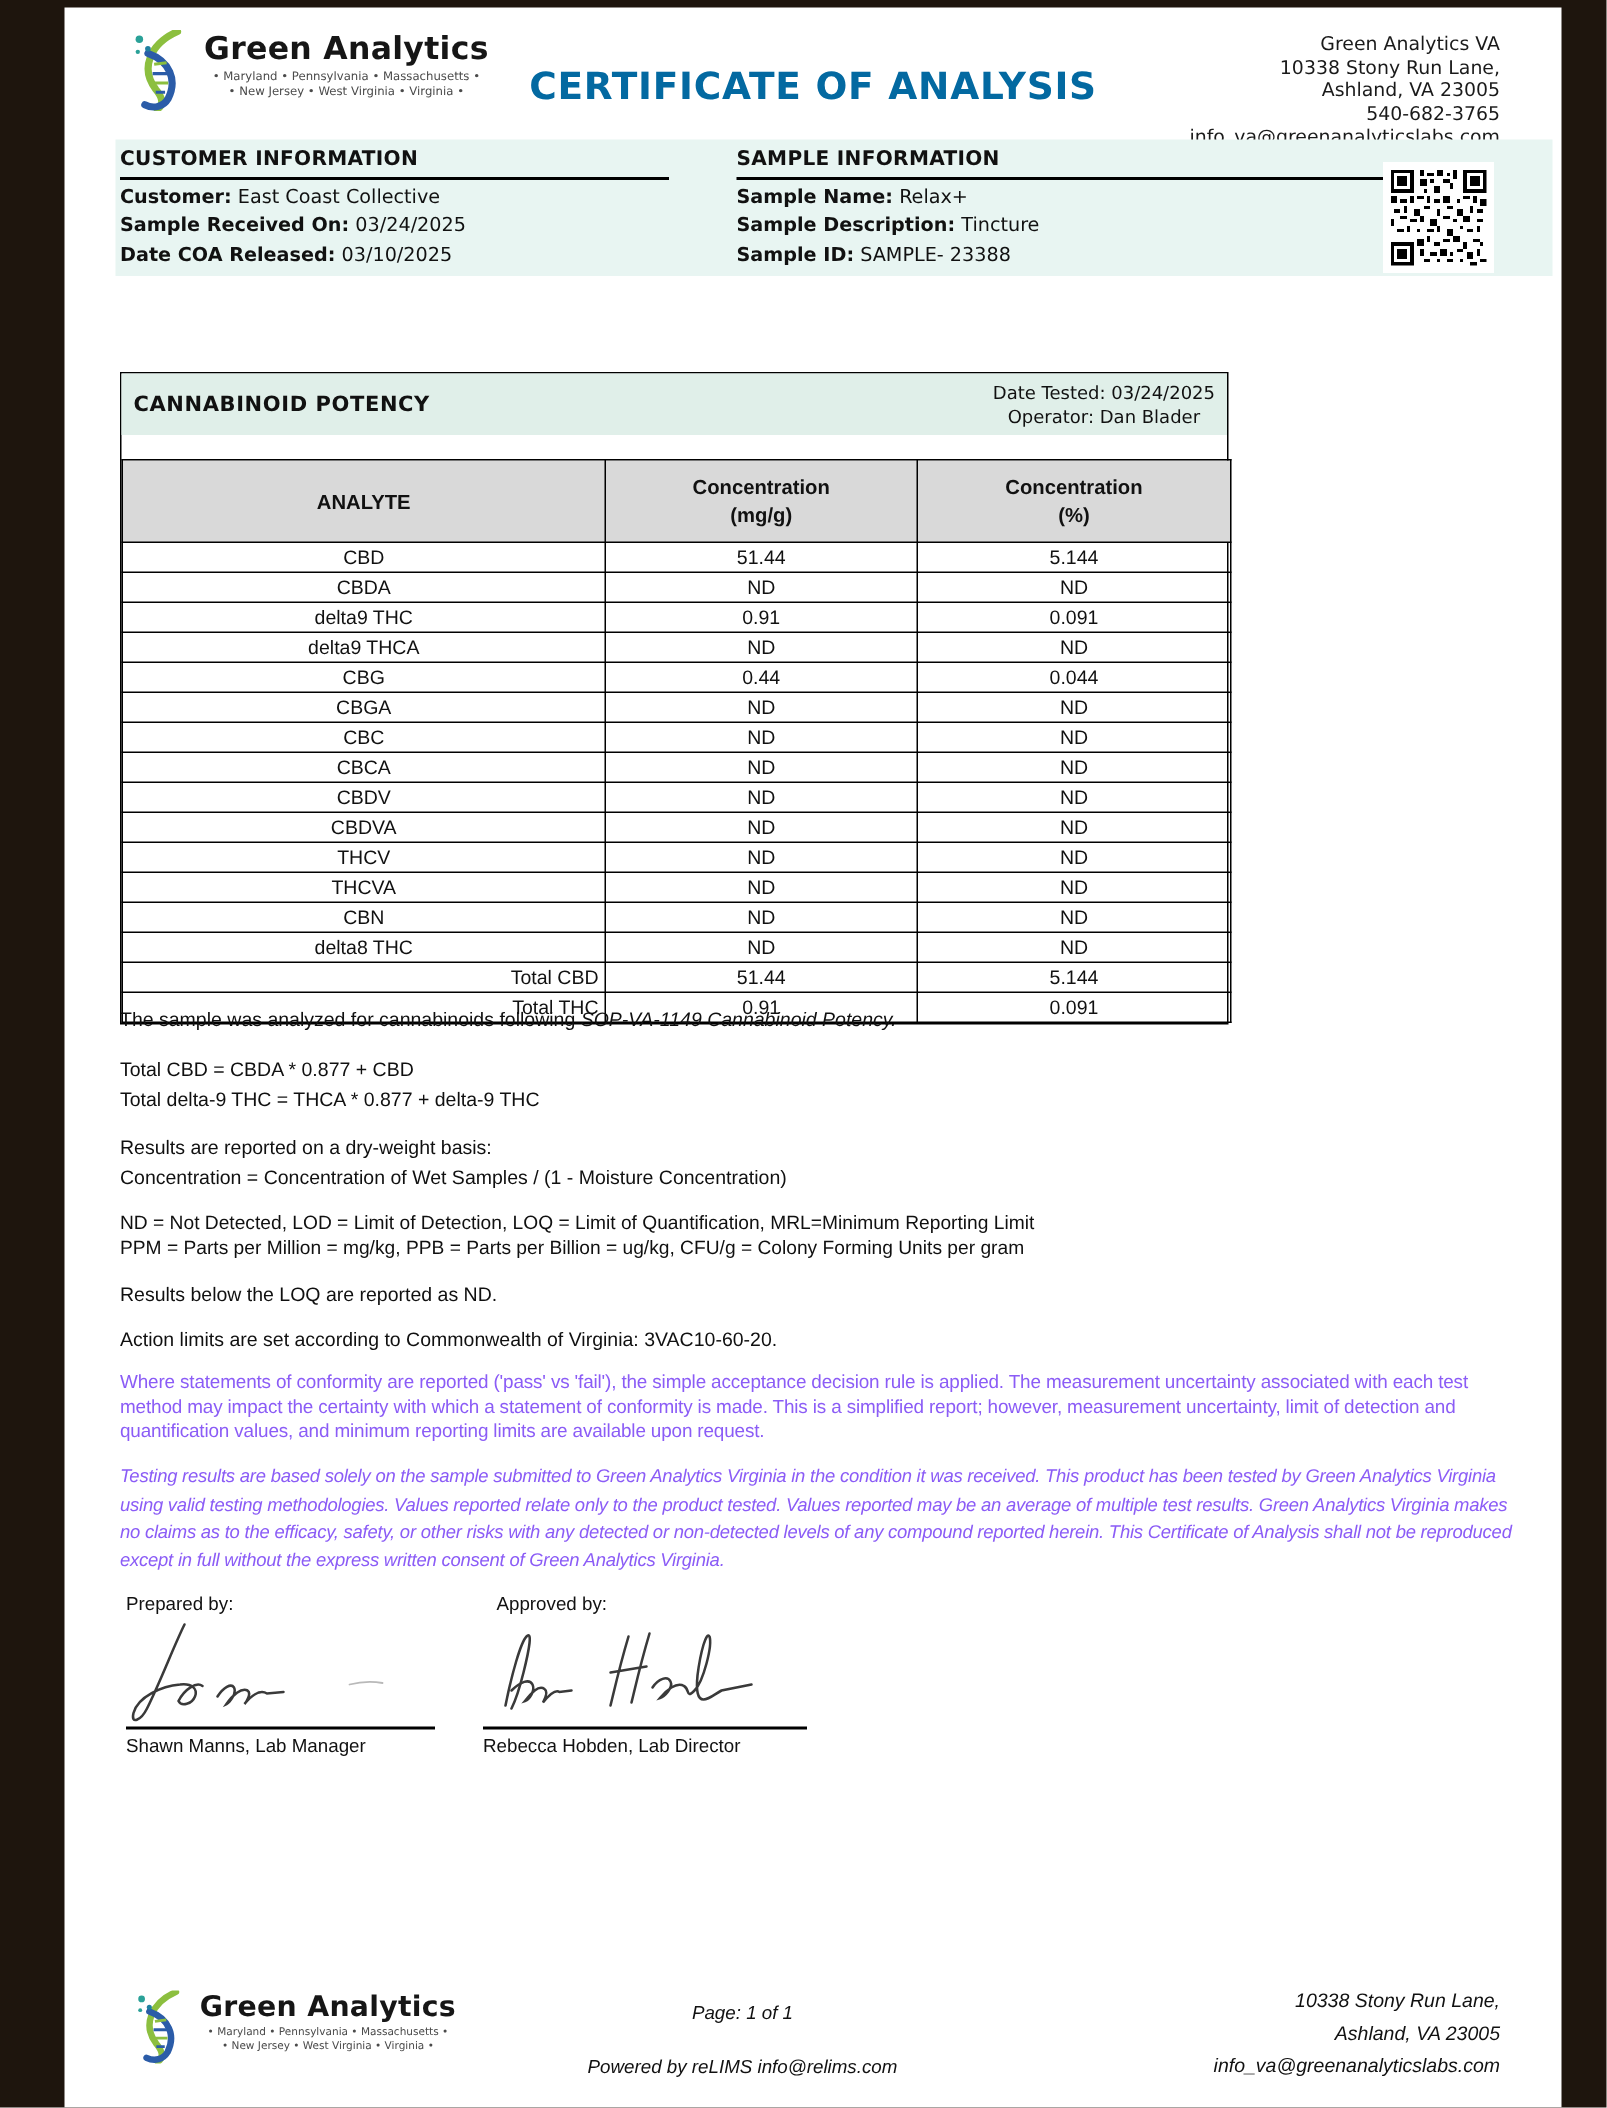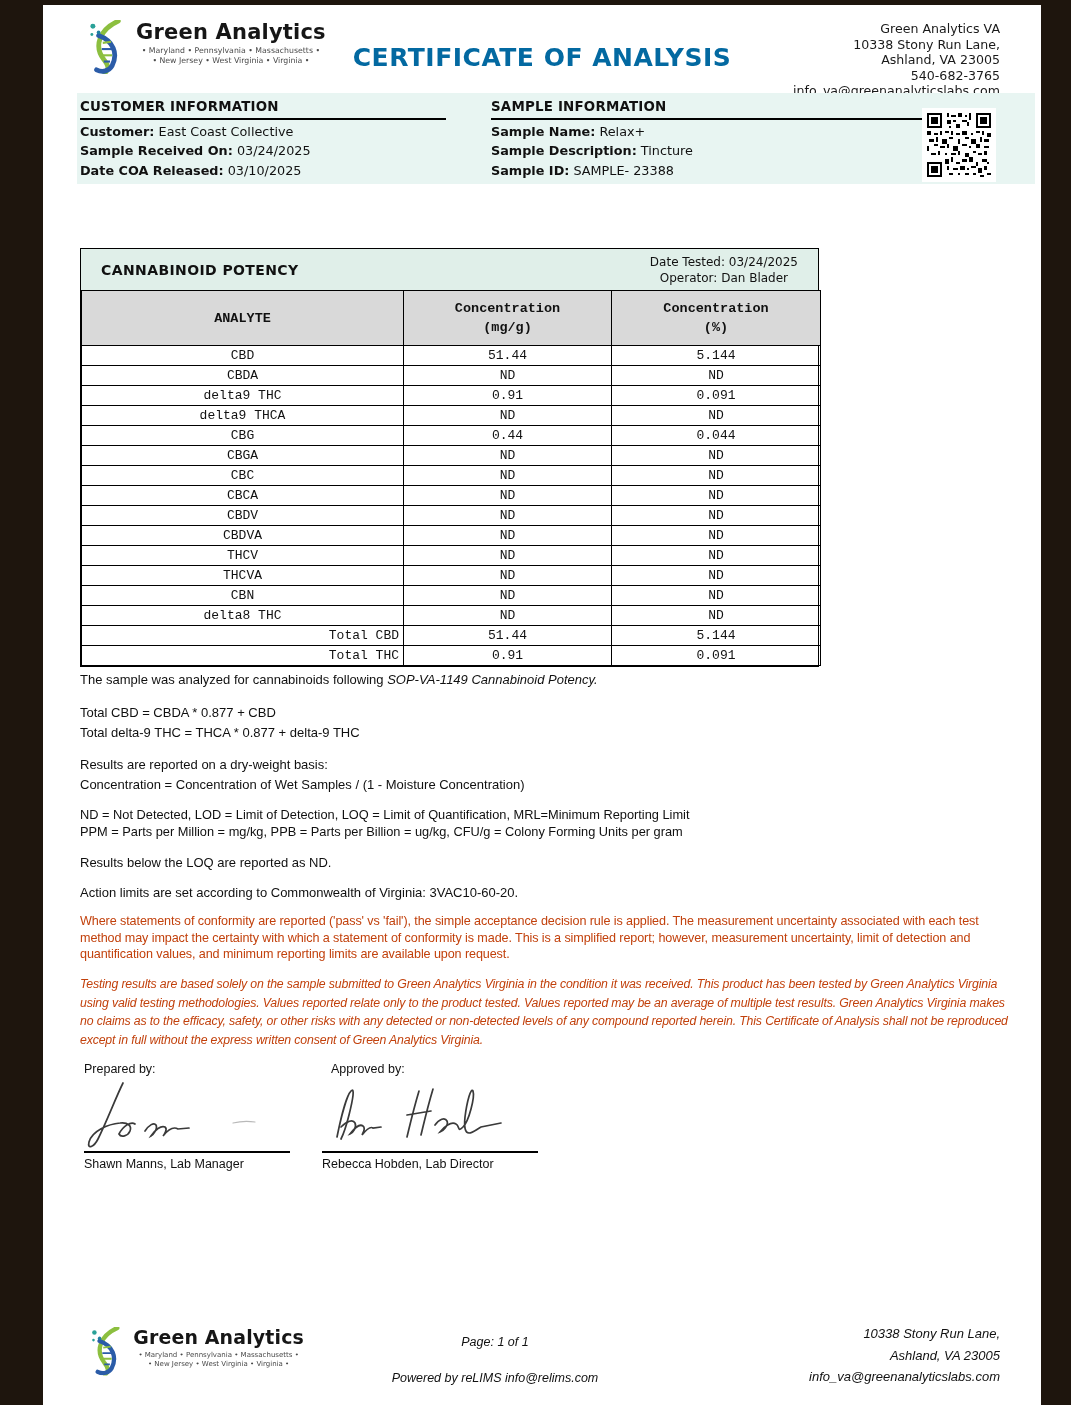--- a/index.html
+++ b/index.html
@@ -33,38 +33,38 @@
   .info-col h2 { font-size:13.4px; font-weight:bold; padding:2px 0 4px 0;
     border-bottom:2.5px solid #000; letter-spacing:.2px; }
   .info-row { font-size:12.8px; line-height:19.4px; white-space:nowrap; }
   .info-row b { font-weight:bold;margin-top:36px; }
   .qr-box { position:absolute; left:845px; top:15px; width:74px; height:74px;
     background:#fff; display:flex; align-items:center; justify-content:center; }
 
   
   .potency { left:37px; top:243px; width:739px; border:1.5px solid #000; }
   .pot-head { background:#e0efe9; display:flex; justify-content:space-between;
-    align-items:center; padding:5px 20px; height:41px; }
+    align-items:center; padding:5px 8px; height:41px; }
   .pot-head .pot-title { font-size:14px; font-weight:bold; letter-spacing:.4px; }
   .pot-head .pot-meta { text-align:center; font-size:12px; font-weight:normal; line-height:16px; }
   table.pot { width:100%; border-collapse:collapse; table-layout:fixed;
-    font-family:Liberation Mono, monospace; }
+    font-family:Liberation Sans, sans-serif;margin-top:16px; }
   table.pot col.c1 { width:322px; } table.pot col.c2 { width:208px; } table.pot col.c3 { width:209px; }
   table.pot th, table.pot td { border:1px solid #000; text-align:center; }
   table.pot th { background:#d9d9d9; height:55px; font-size:13.5px; font-weight:bold; line-height:19px; }
   table.pot td { height:20px; font-size:13px; padding:0 4px; }
   table.pot tr.total td:first-child { text-align:right; }
 
   
   .note { left:37px; font-family:"Liberation Sans", sans-serif; font-size:13px;
     line-height:19px; color:#101010; }
   .note .it { font-style:italic; }
   .note.small { font-size:12.8px; }
   .para { left:37px; width:928px; font-family:"Liberation Sans", sans-serif;
-    font-size:12.6px; line-height:16.5px; letter-spacing:-.1px; color:#c2410c; }
+    font-size:12.6px; line-height:16.5px; letter-spacing:-.1px; color:#8b5cf6; }
   .para.italic { font-style:italic; font-size:12.3px; line-height:18.5px; letter-spacing:-.15px; }
 
   
   .sig-label { font-family:"Liberation Sans", sans-serif; font-size:12.5px; }
   .sig-line { border-top:2px solid #000; height:0; }
   .sig-name { font-family:"Liberation Sans", sans-serif; font-size:12.5px; }
   .sig-art path { fill:none; stroke:#3a3a3a; stroke-width:1.7; stroke-linecap:round; }
 
   
   .footer-center { left:252px; width:400px; top:1330px; text-align:center;

